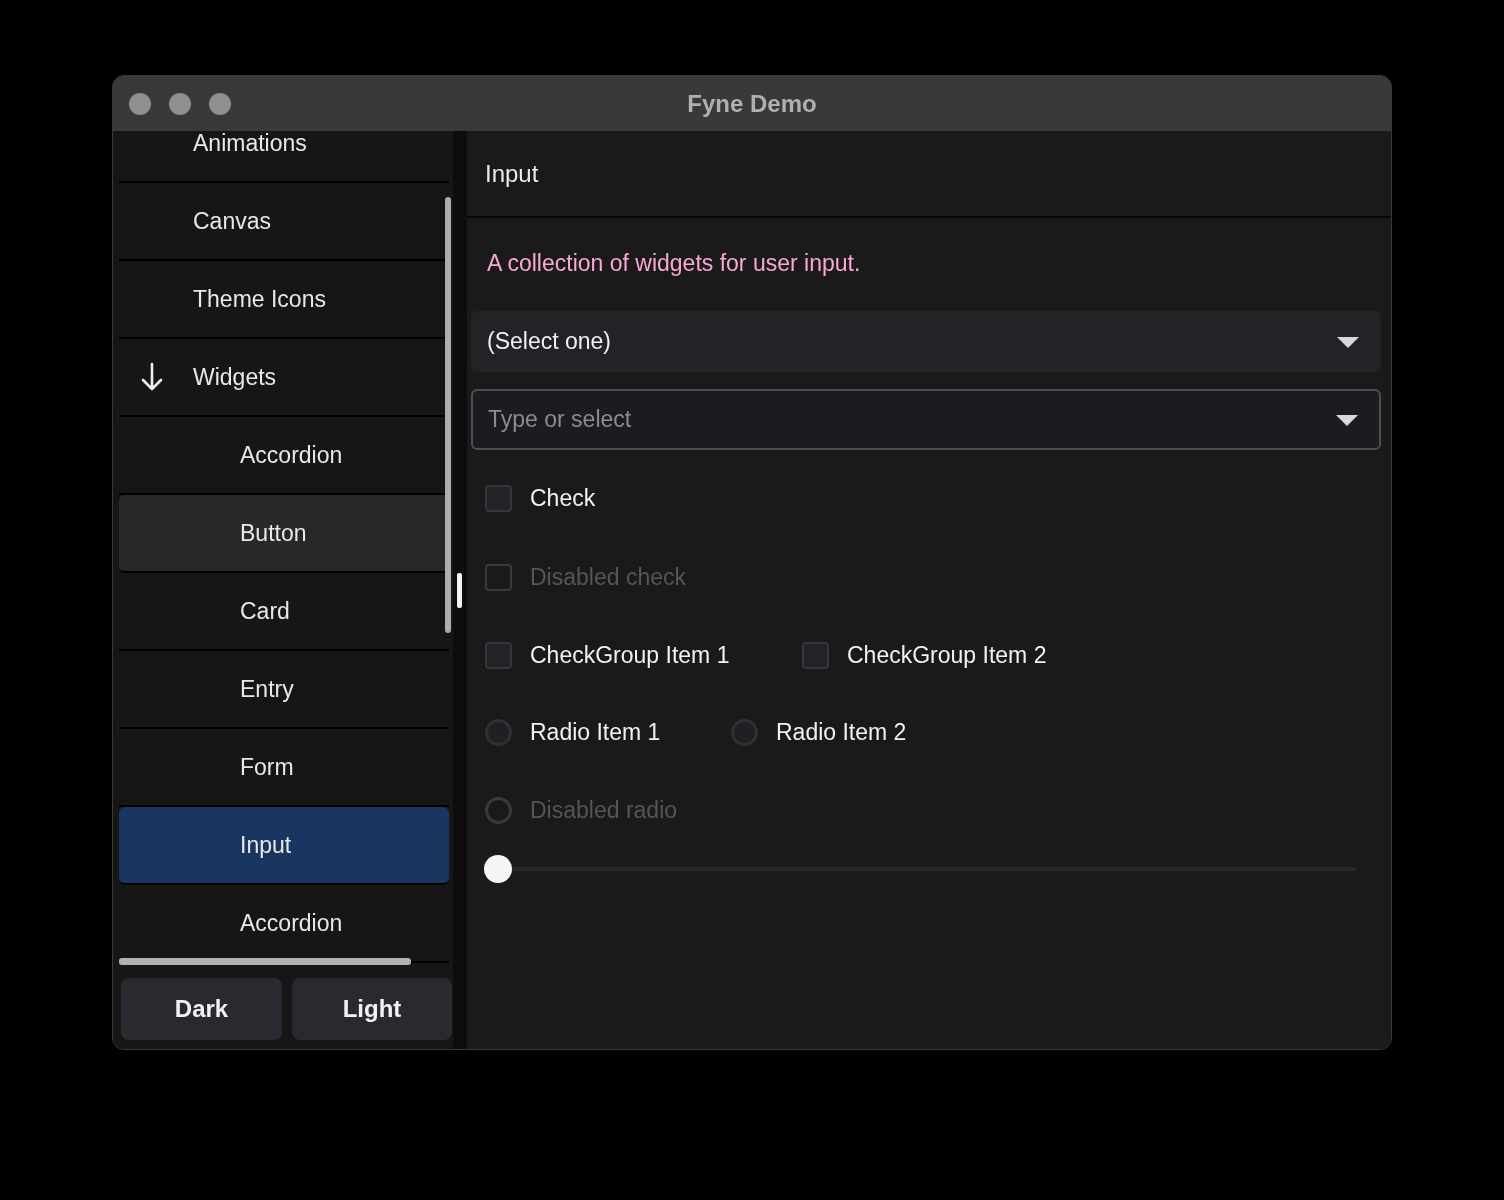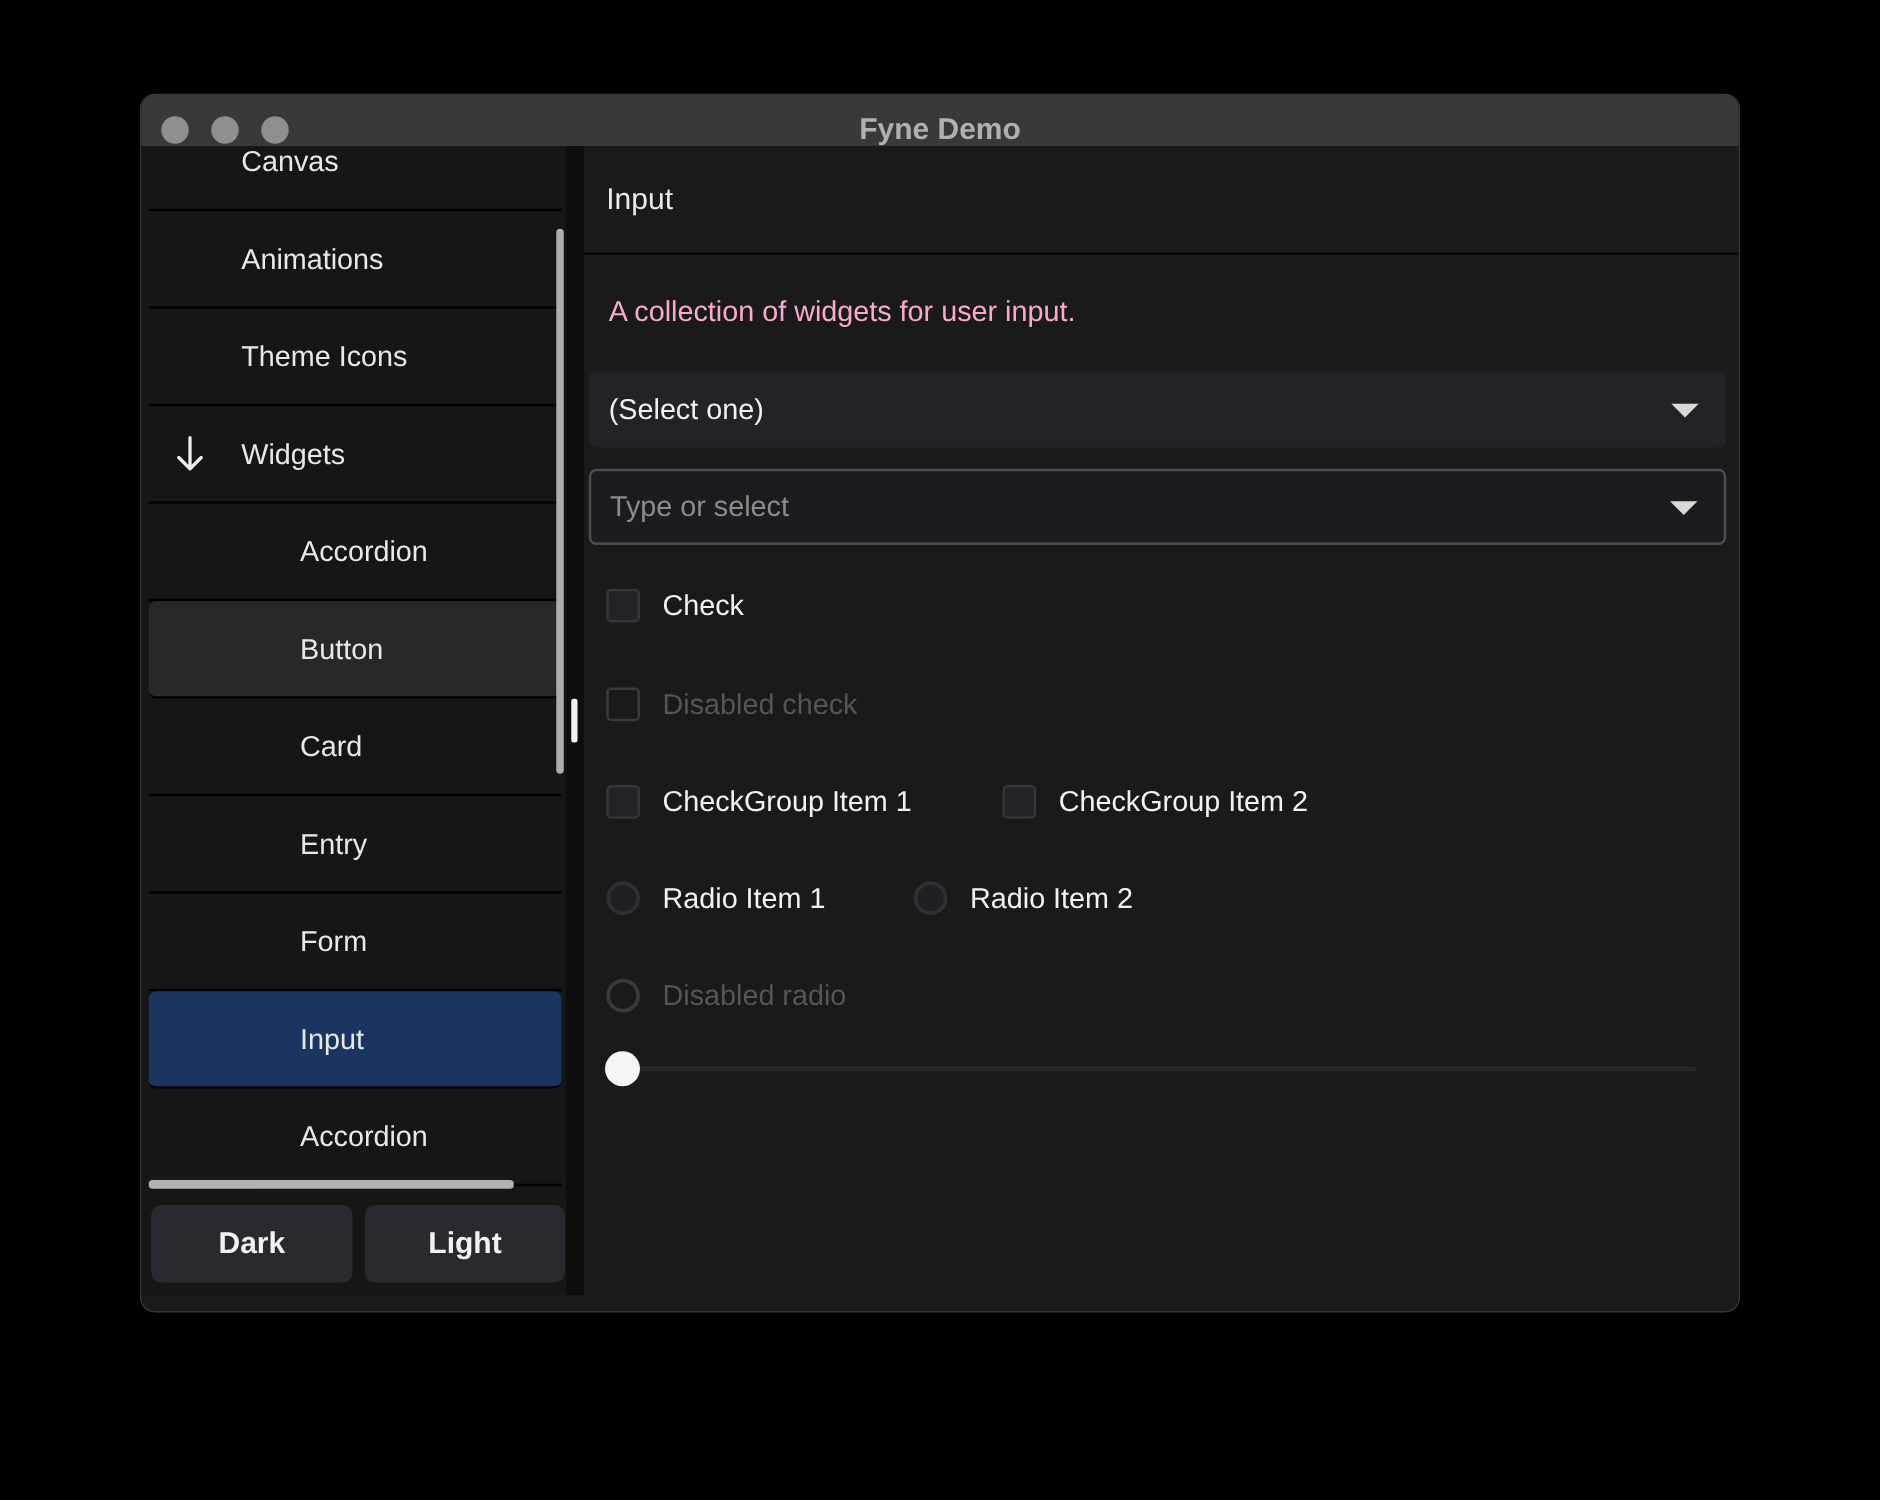--- a/index.html
+++ b/index.html
@@ -1,21 +1,21 @@
 <!DOCTYPE html>
 <html style="--accent: #1a3560; --titlebar: #39393b; --window_bg: #1a1a1a; --sidebar_bg: #161616; --hover_row: #28282a; --widget_bg: #232227; --entry_border: #4c4c52; --scrollbar: #adadad; --disabled_text: #55555a; --dim_title: #b0b0b0;"><head>
 <meta charset="utf-8">
 <style>
   html,body{margin:0;padding:0;background:#000;width:1504px;height:1200px;
     font-family:"Liberation Sans",sans-serif;-webkit-font-smoothing:antialiased;}
   .window{position:absolute;left:112px;top:75px;width:1280px;height:975px;
     background:var(--window_bg,#1a1a1a);border-radius:12px;overflow:hidden;
     border:1px solid #3a3a3c;box-sizing:border-box;}
   
-  .titlebar{position:relative;height:41px;background:var(--titlebar,#39393b);}
+  .titlebar{position:relative;height:55px;background:var(--titlebar,#39393b);}
   .lights{position:absolute;left:16px;top:0;height:55px;display:flex;align-items:center;gap:18px;}
   .light{width:22px;height:22px;border-radius:50%;background:#8f8f8f;}
   .win-title{position:absolute;left:0;right:0;top:0;height:55px;display:flex;
     align-items:center;justify-content:center;color:var(--dim_title,#b0b0b0);
     font-weight:bold;font-size:24px;}
   
   .body{display:flex;height:919px;}
   .sidebar{position:relative;width:340px;background:var(--sidebar_bg,#161616);overflow:hidden;flex:none;}
   .splitter{position:relative;width:14px;background:#0d0d0d;flex:none;}
   .splitter .handle{position:absolute;left:4px;top:442px;width:5px;height:35px;
@@ -78,24 +78,24 @@
       <span class="light"></span>
     </div>
     <div class="win-title">Fyne Demo</div>
   </div>
 
   <div class="body">
 
     <nav class="sidebar">
       <ul class="tree">
         <li class="lvl1">
-          <span class="lbl">Canvas</span>
+          <span class="lbl">Animations</span>
           </li>
         <li class="lvl1">
-          <span class="lbl">Animations</span>
+          <span class="lbl">Canvas</span>
           </li>
         <li class="lvl1">
           <span class="lbl">Theme Icons</span>
           </li>
         <li class="lvl1">
           <svg class="branch-arrow" viewBox="0 0 26 30">
               <path d="M13 2 V26 M4 18 L13 27 L22 18" fill="none" stroke="#efefef" stroke-width="2.6" stroke-linecap="round" stroke-linejoin="round"></path>
             </svg>
           <span class="lbl">Widgets</span>
           </li>

